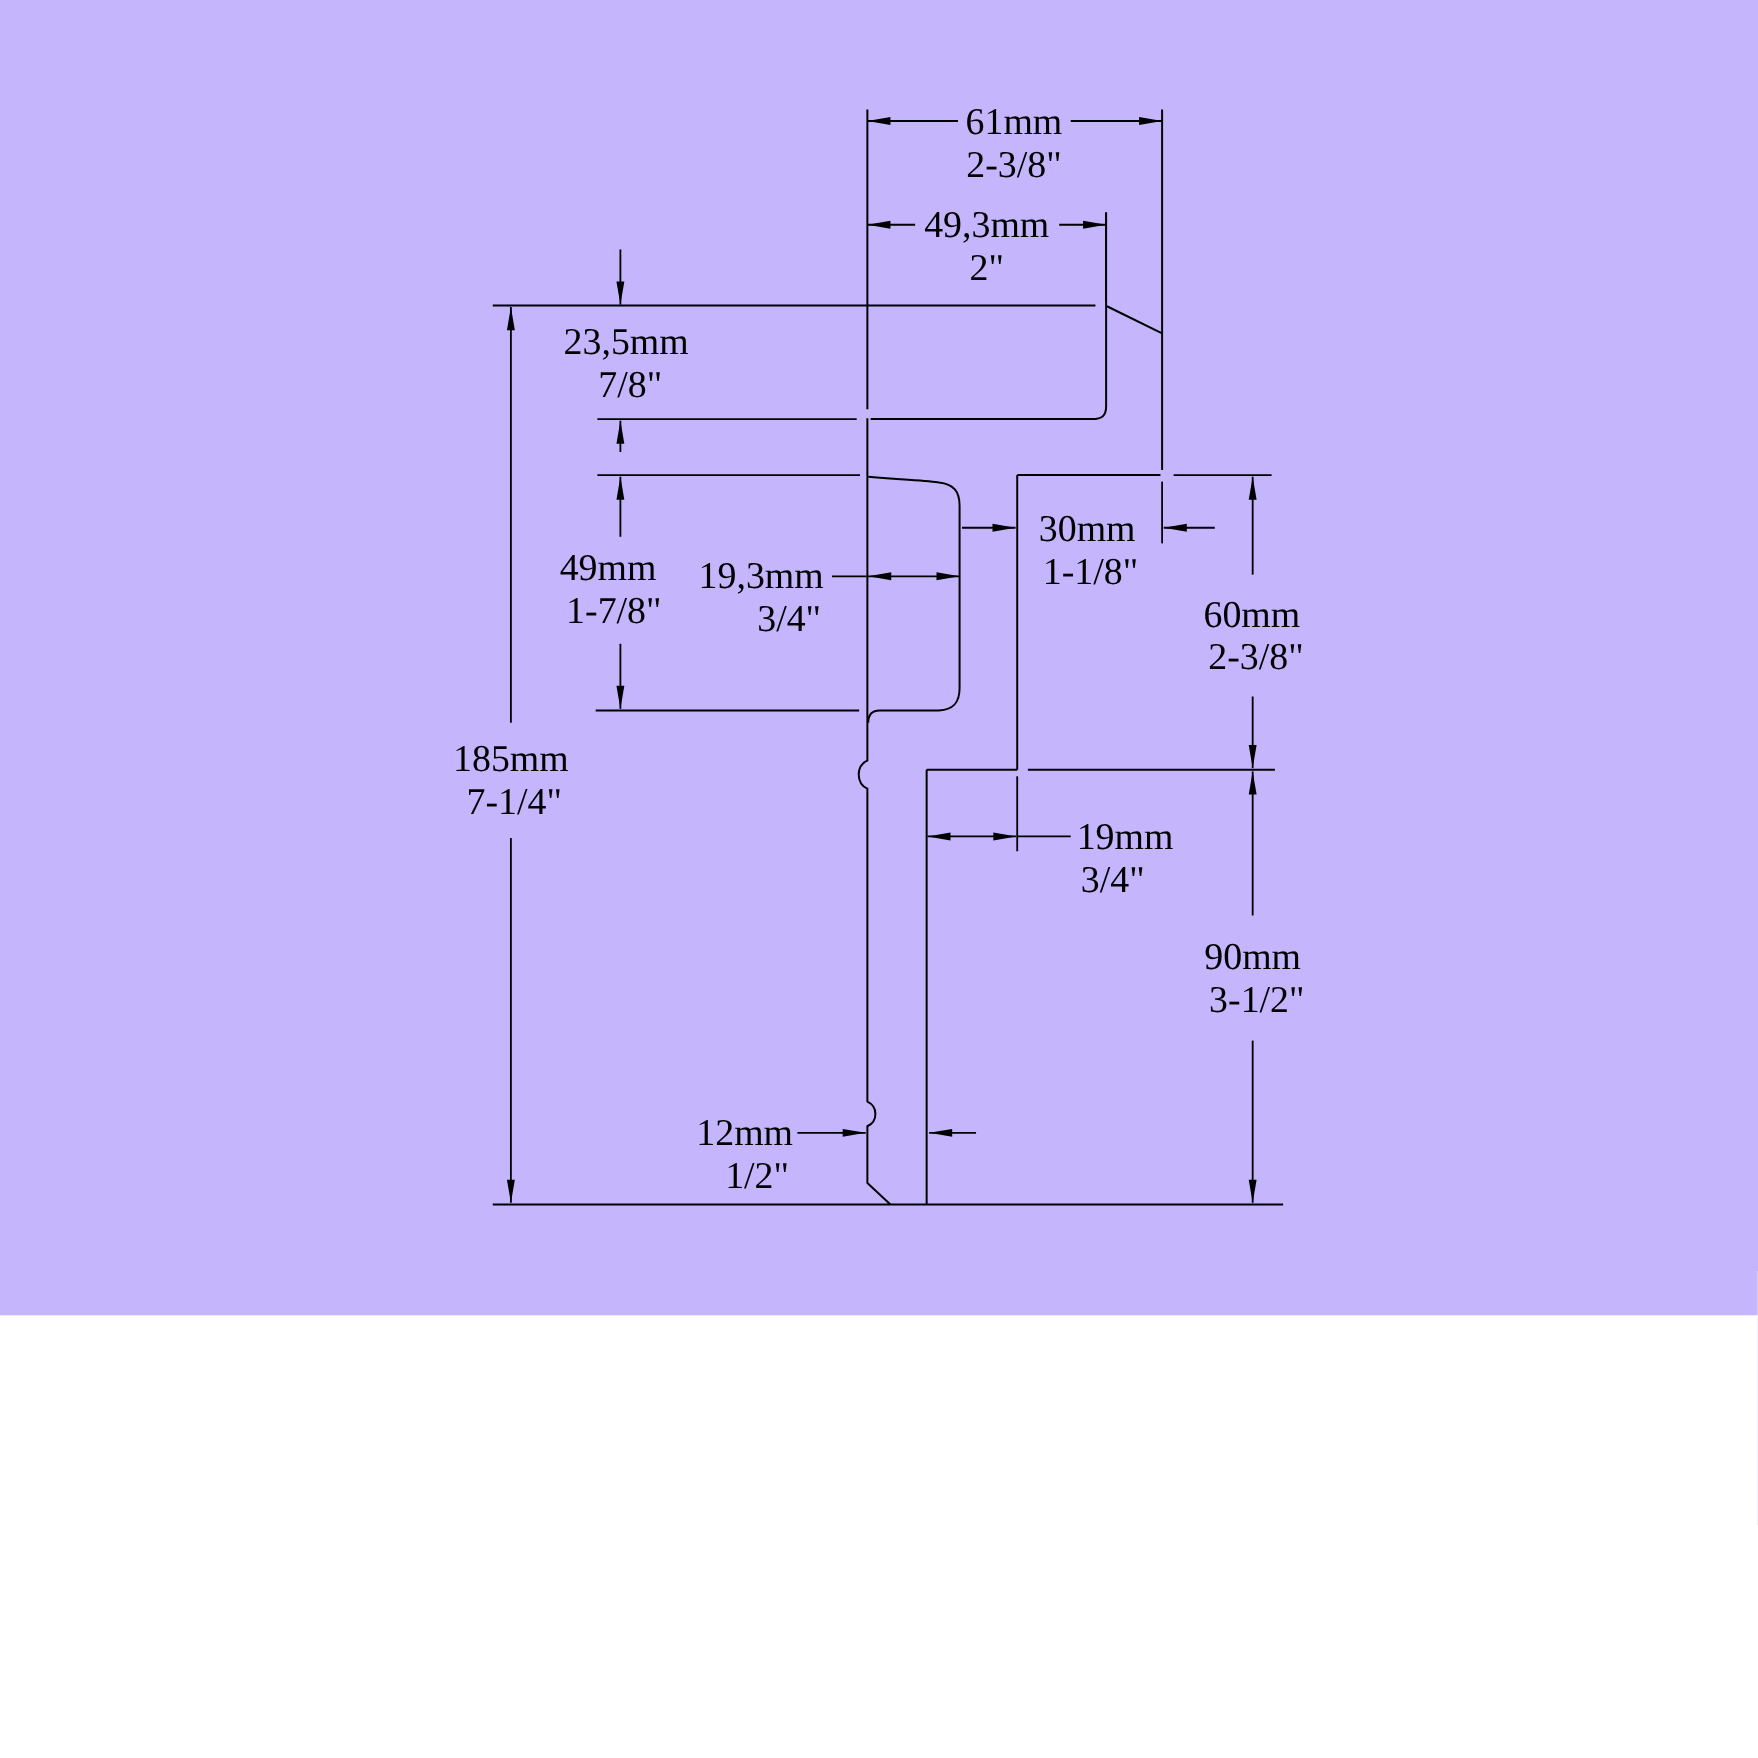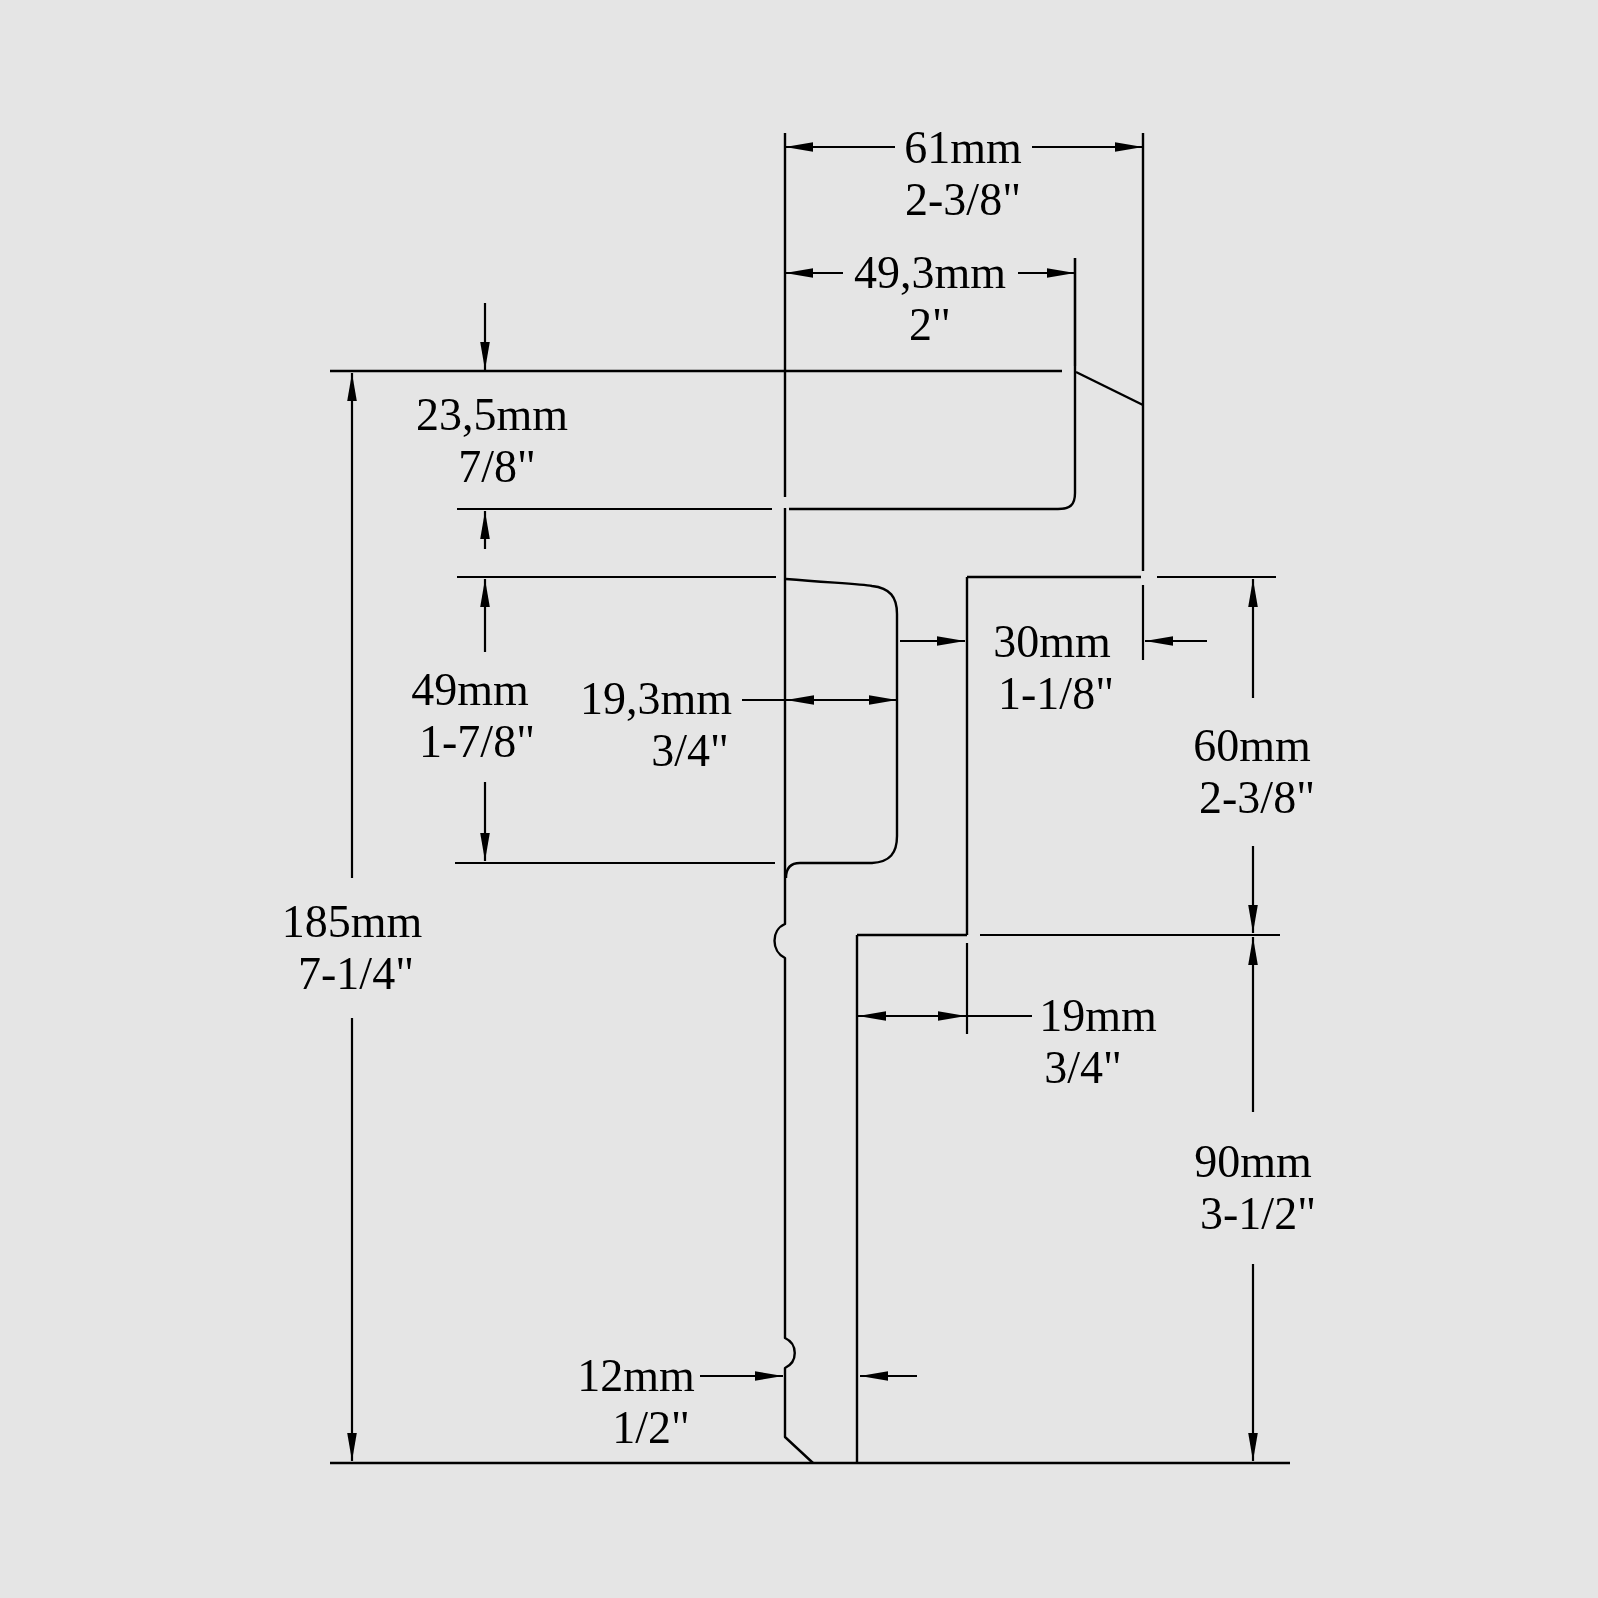--- a/index.html
+++ b/index.html
@@ -3,22 +3,22 @@
 <meta charset="utf-8">
 <style>
   html, body {
     margin: 0;
     padding: 0;
     background: #ffffff;
   }
   .canvas {
     position: relative;
     width: 1598px;
-    height: 1598px;
-    background: #e5e5e5;
+    height: 1196px;
+    background: #c4b5fd;
     overflow: hidden;
   }
   svg {
     display: block;
     width: 100%;
     height: 100%;
   }
   .stroke {
     fill: none;
     stroke: #000000;

